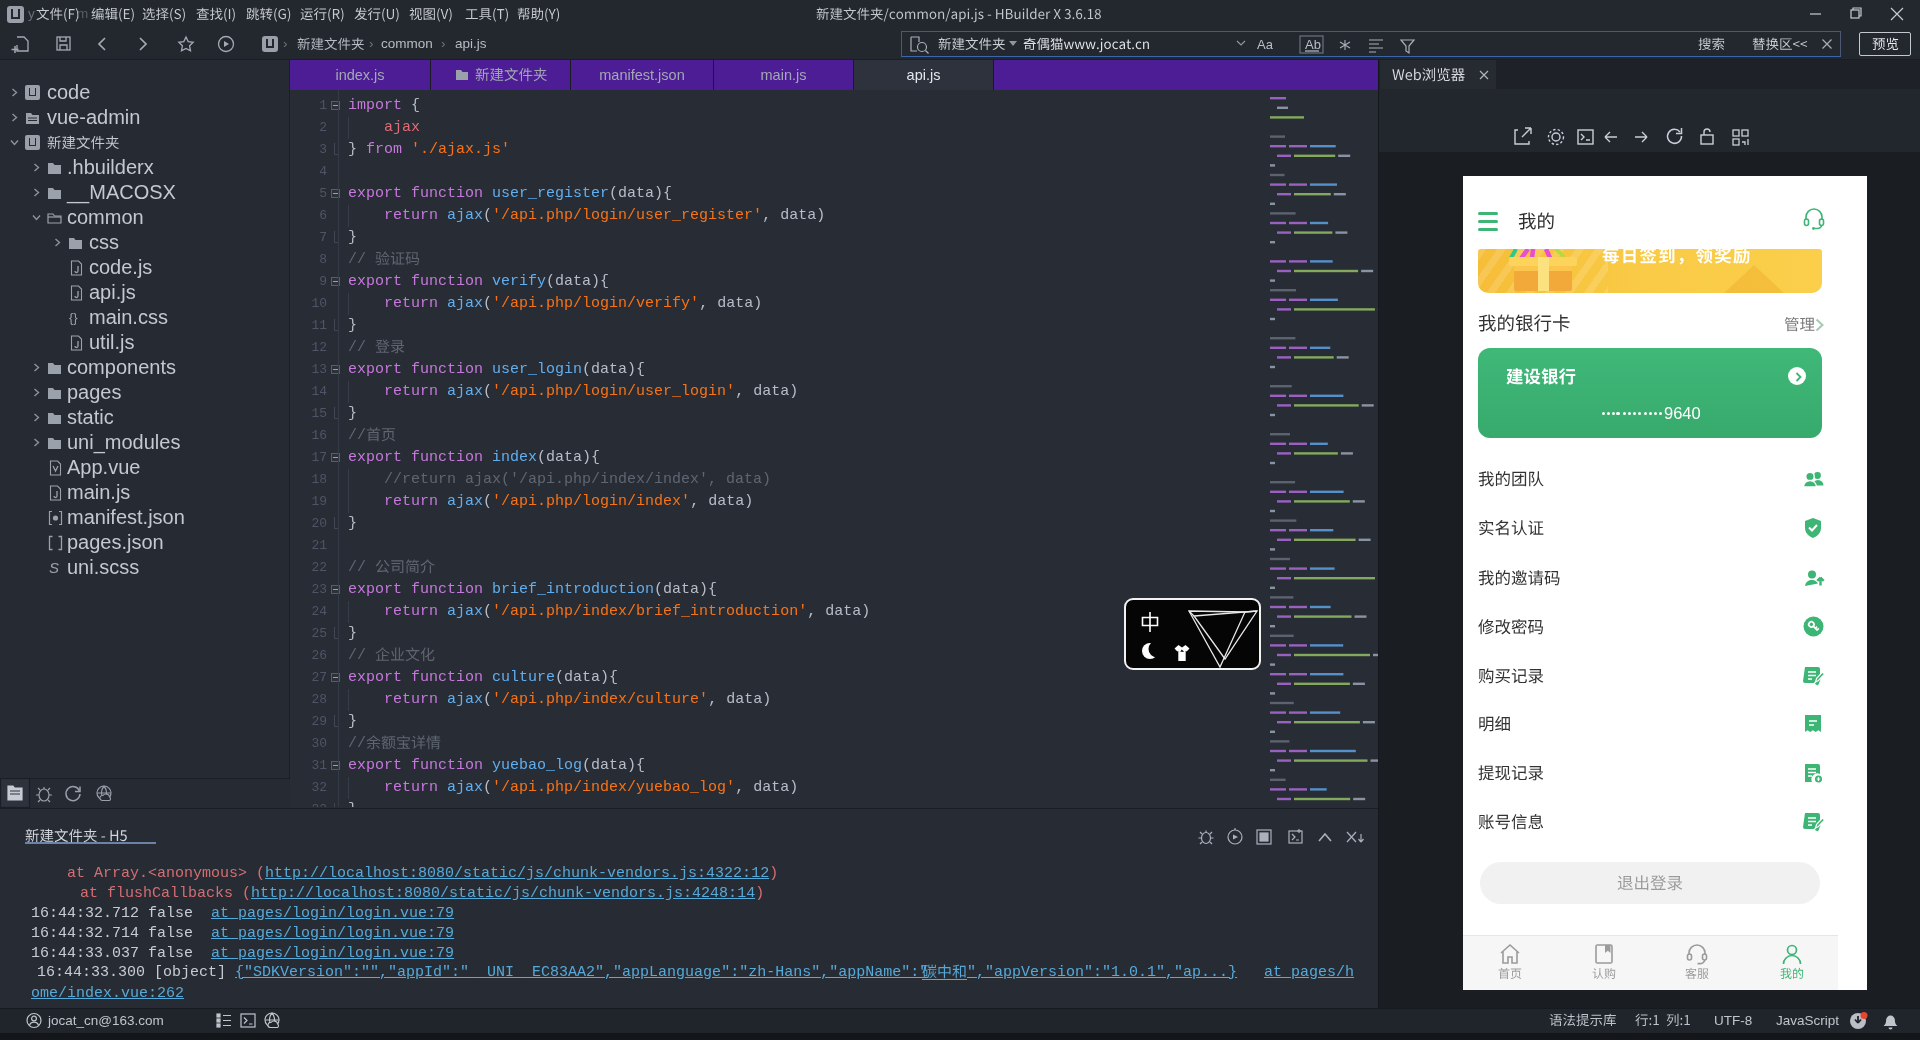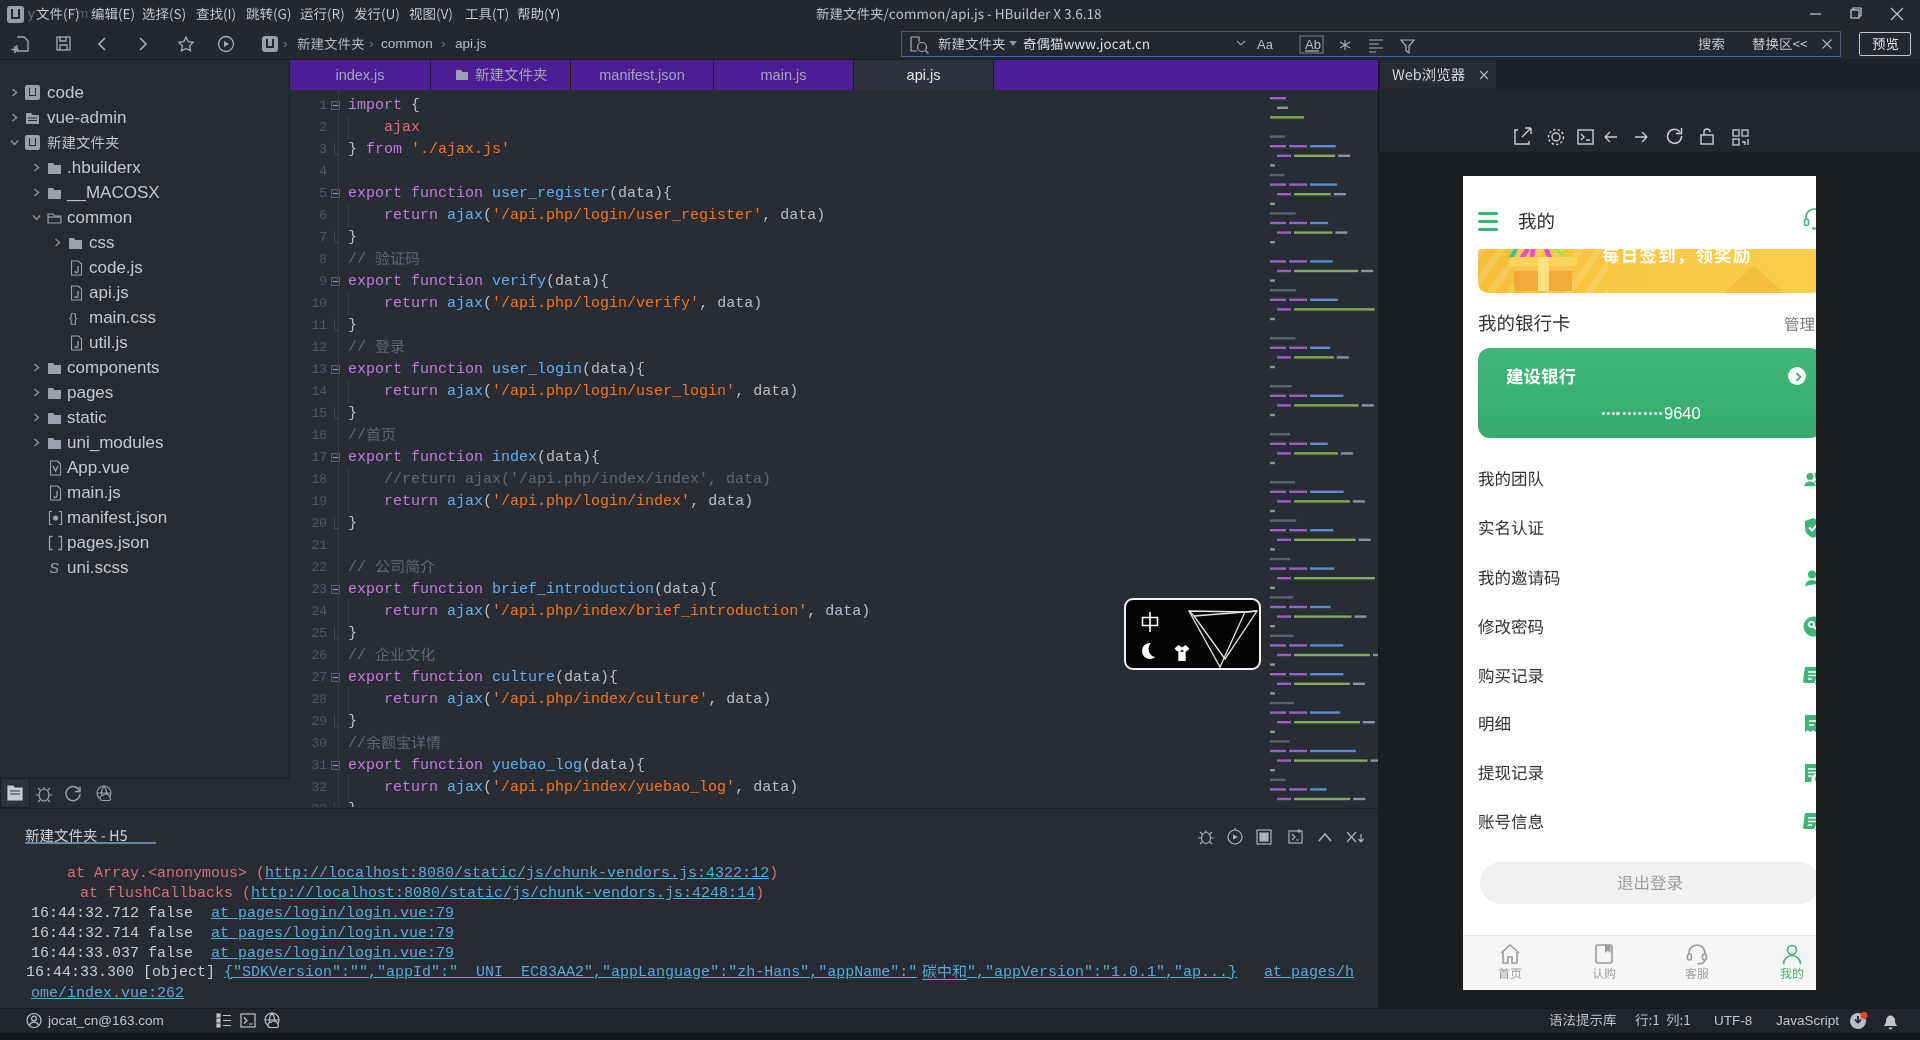--- a/index.html
+++ b/index.html
@@ -5,21 +5,21 @@
 .abs{position:absolute}
 #menubar{left:0;top:0;width:1920px;height:28px;background:#23272e}
 .menuitem{position:absolute;top:0;height:28px;line-height:28px;color:#c9ccd2;font-size:13.5px;white-space:nowrap}
 #title{position:absolute;top:0;left:960px;transform:translateX(-50%);height:28px;line-height:28px;color:#c4c8ce;font-size:13.5px;white-space:nowrap}
 #toolbar{left:0;top:28px;width:1920px;height:32px;background:#23272e;border-bottom:1px solid #1a1d23}
 .bc{position:absolute;top:28px;height:32px;line-height:32px;color:#b7bcc5;font-size:13.5px;white-space:nowrap}
 .bcsep{color:#6e747d}
 #searchbox{left:901px;top:31px;width:940px;height:26px;border:1px solid #4d5874;border-bottom-color:#3c66ac;background:#23272e}
 #previewbtn{left:1859px;top:32px;width:52px;height:24px;border:1px solid #c3c8d0;border-radius:2px;color:#e9ebee;font-size:13.5px;text-align:center;line-height:22px}
 #sidebar{left:0;top:60px;width:290px;height:748px;background:#262a32;border-right:1px solid #1b1e24}
-.trow{position:absolute;height:25px;line-height:25px;color:#c3c8d1;font-size:17px;white-space:nowrap}
+.trow{position:absolute;height:25px;line-height:25px;color:#c3c8d1;font-size:20px;white-space:nowrap}
 #sbtools{left:0;top:778px;width:290px;height:30px;background:#262a32;border-top:1px solid #1b1e24}
 #tabbar{left:290px;top:60px;width:1088px;height:30px;background:#4c1d95}
 .etab{position:absolute;top:0;height:30px;line-height:30px;color:#a3a9b3;font-size:14.5px;text-align:center;border-right:1px solid #181b21}
 .etab.active{background:#2d323c;color:#e4e7ec}
 #editor{left:290px;top:90px;width:1088px;height:717px;background:#282c34;overflow:hidden}
 #code{position:absolute;left:0;top:5px;font-family:"Liberation Mono",monospace;font-size:15px;line-height:22px;white-space:pre}
 .cl{position:relative;height:22px}
 .lnum{position:absolute;left:0;width:37px;text-align:right;color:#4d5566;font-size:13px}
 .fold{position:absolute;left:41px;top:6px;width:9px;height:9px;border:1px solid #565e6e;background:#2c313a}.fold i{display:block;width:5px;height:1px;background:#9aa1ad;margin:3px auto 0}
 .foldc{position:absolute;left:44px;top:4px;width:5px;height:12px;border-left:1px solid #3f4654;border-bottom:1px solid #3f4654}
@@ -36,21 +36,21 @@
 #statusbar{left:0;top:1008px;width:1920px;height:25px;background:#20242b;border-top:1px solid #161a20}
 .sbtxt{position:absolute;top:1008px;height:25px;line-height:25px;color:#c0c5cd;font-size:13.5px;white-space:nowrap}
 #bottomstrip{left:0;top:1033px;width:1920px;height:7px;background:#14161a}
 #rightpanel{left:1378px;top:60px;width:542px;height:948px;background:#22262d;border-left:1px solid #14171c}
 #rtabbar{position:absolute;left:0;top:0;width:542px;height:29px;background:#1e2228}
 #rtab{position:absolute;left:1px;top:0;width:116px;height:29px;background:#262a31}
 #urlbox{position:absolute;left:7px;top:34px;width:528px;height:24px;border:1px solid #6d7482;color:#e6e8ec;font-size:14.5px;line-height:22px;padding-left:9px}
 #devrow{position:absolute;left:0;top:62px;width:542px;height:30px}
 #devsel{position:absolute;left:7px;top:3px;width:119px;height:24px;border:1px solid #6d7482;color:#d8dbe1;font-size:14.5px;line-height:22px;padding-left:6px}
 #viewport{position:absolute;left:0;top:92px;width:542px;height:856px;background:#1a1d22}
-#phone{position:absolute;left:84px;top:24px;width:353px;height:814px;background:#ffffff;overflow:hidden;font-family:"Liberation Sans",sans-serif}
+#phone{position:absolute;left:84px;top:24px;width:404px;height:814px;background:#ffffff;overflow:hidden;font-family:"Liberation Sans",sans-serif}
 </style></head>
 <body>
 <svg width="0" height="0" style="position:absolute">
     <defs>
       <path id="zg0" d="M423 823C453 774 485 707 497 666L580 693C566 734 531 799 501 847ZM50 664V590H206C265 438 344 307 447 200C337 108 202 40 36 -7C51 -25 75 -60 83 -78C250 -24 389 48 502 146C615 46 751 -28 915 -73C928 -52 950 -20 967 -4C807 36 671 107 560 201C661 304 738 432 796 590H954V664ZM504 253C410 348 336 462 284 590H711C661 455 592 344 504 253Z"></path>
       <path id="zg1" d="M317 341V268H604V-80H679V268H953V341H679V562H909V635H679V828H604V635H470C483 680 494 728 504 775L432 790C409 659 367 530 309 447C327 438 359 420 373 409C400 451 425 504 446 562H604V341ZM268 836C214 685 126 535 32 437C45 420 67 381 75 363C107 397 137 437 167 480V-78H239V597C277 667 311 741 339 815Z"></path>
       <path id="zg2" d="M239 -196 295 -171C209 -29 168 141 168 311C168 480 209 649 295 792L239 818C147 668 92 507 92 311C92 114 147 -47 239 -196Z"></path>
       <path id="zg3" d="M101 0H193V329H473V407H193V655H523V733H101Z"></path>
       <path id="zg4" d="M99 -196C191 -47 246 114 246 311C246 507 191 668 99 818L42 792C128 649 171 480 171 311C171 141 128 -29 42 -171Z"></path>
       <path id="zg5" d="M40 54 58 -15C140 18 245 61 346 103L332 163C223 121 114 79 40 54ZM61 423C75 430 98 435 205 450C167 386 132 335 116 316C87 278 66 252 45 248C53 230 64 196 68 182C87 194 118 204 339 255C336 271 333 298 334 317L167 282C238 374 307 486 364 597L303 632C286 593 265 554 245 517L133 505C190 593 246 706 287 815L215 840C179 719 112 587 91 554C71 520 55 496 38 491C46 473 57 438 61 423ZM624 350V202H541V350ZM675 350H746V202H675ZM481 412V-72H541V143H624V-47H675V143H746V-46H797V143H871V-7C871 -14 868 -16 861 -17C854 -17 836 -17 814 -16C822 -32 829 -56 831 -73C867 -73 890 -71 908 -62C926 -52 930 -35 930 -8V413L871 412ZM797 350H871V202H797ZM605 826C621 798 637 762 648 732H414V515C414 361 405 139 314 -21C329 -28 360 -50 372 -63C465 99 482 335 483 498H920V732H729C717 765 697 811 675 846ZM483 668H850V561H483Z"></path>
@@ -779,21 +779,21 @@
         <use href="#zg93" transform="translate(94.58 14) scale(0.01450 -0.01450)"></use>
       </svg>
     </div>
   </div>
 <div class="clog" style="left:31px;top:865px"><span class="err">    at Array.&lt;anonymous&gt; (</span><span class="lnk">http://localhost:8080/static/js/chunk-vendors.js:4322:12</span><span class="err">)</span></div>
 <div class="clog" style="left:44px;top:885px"><span class="err">    at flushCallbacks (</span><span class="lnk">http://localhost:8080/static/js/chunk-vendors.js:4248:14</span><span class="err">)</span></div>
 <div class="clog" style="left:31px;top:905px">16:44:32.712 false  <span class="lnk">at pages/login/login.vue:79</span></div>
 <div class="clog" style="left:31px;top:925px">16:44:32.714 false  <span class="lnk">at pages/login/login.vue:79</span></div>
 <div class="clog" style="left:31px;top:945px">16:44:33.037 false  <span class="lnk">at pages/login/login.vue:79</span></div>
 <div class="clog" style="left:31px;top:985px"><span class="lnk">ome/index.vue:262</span></div>
-<div class="clog" style="left:26px;top:964px">16:44:33.300 [object] <span class="lnk">{"SDKVersion":"","appId":"__UNI__EC83AA2","appLanguage":"zh-Hans","appName":"</span></div>
+<div class="clog" style="left:37px;top:964px">16:44:33.300 [object] <span class="lnk">{"SDKVersion":"","appId":"__UNI__EC83AA2","appLanguage":"zh-Hans","appName":"</span></div>
 <div class="abs" style="left:922px;top:964px;width:45px;height:20px">
     <svg width="46" height="20" viewBox="0 0 46 20" fill="#56a9d8" style="position:absolute;left:0px;top:-2.5px">
       <use href="#zg90" transform="translate(0.00 15) scale(0.01500 -0.01500)"></use>
       <use href="#zg91" transform="translate(15.00 15) scale(0.01500 -0.01500)"></use>
       <use href="#zg92" transform="translate(30.00 15) scale(0.01500 -0.01500)"></use>
     </svg>
   </div>
 <div class="abs" style="left:922px;top:979px;width:45px;height:1px;background:#56a9d8"></div>
 <div class="clog" style="left:967px;top:964px"><span class="lnk">","appVersion":"1.0.1","ap...}</span>   <span class="lnk">at pages/h</span></div>
 <svg class="abs" style="left:1195px;top:826px" width="175" height="22" viewBox="0 0 175 22" fill="none" stroke="#aab0bc" stroke-width="1.2">

